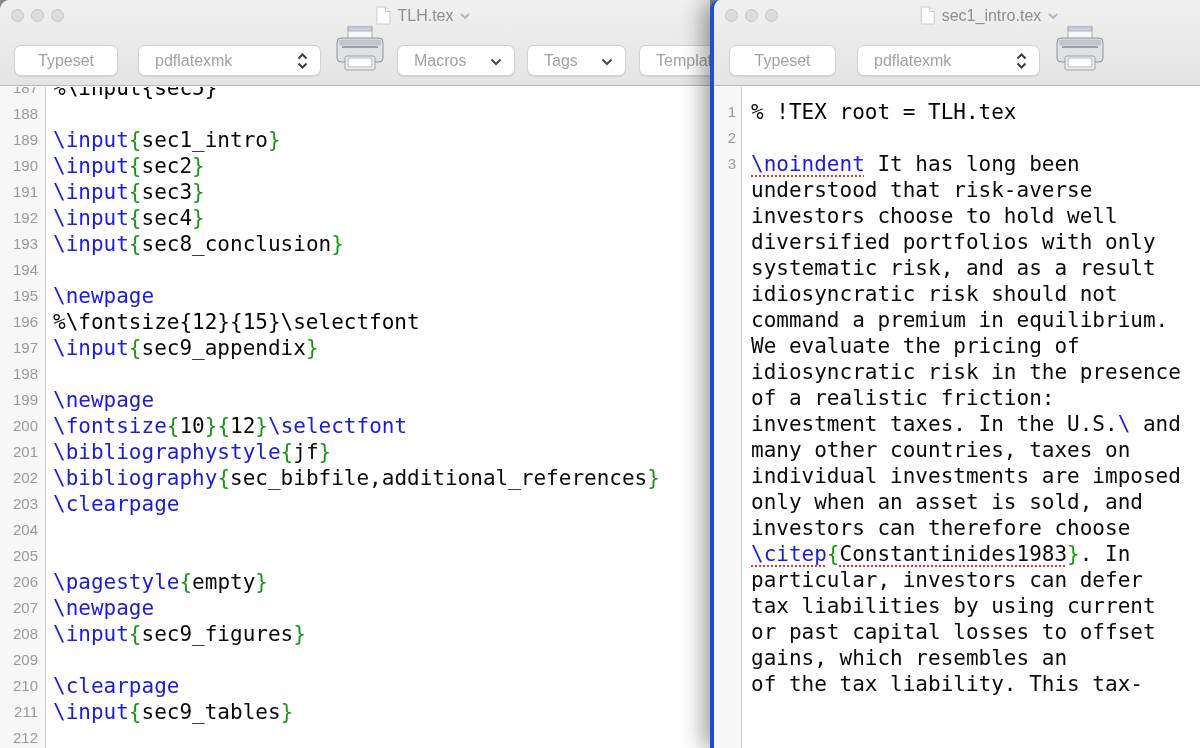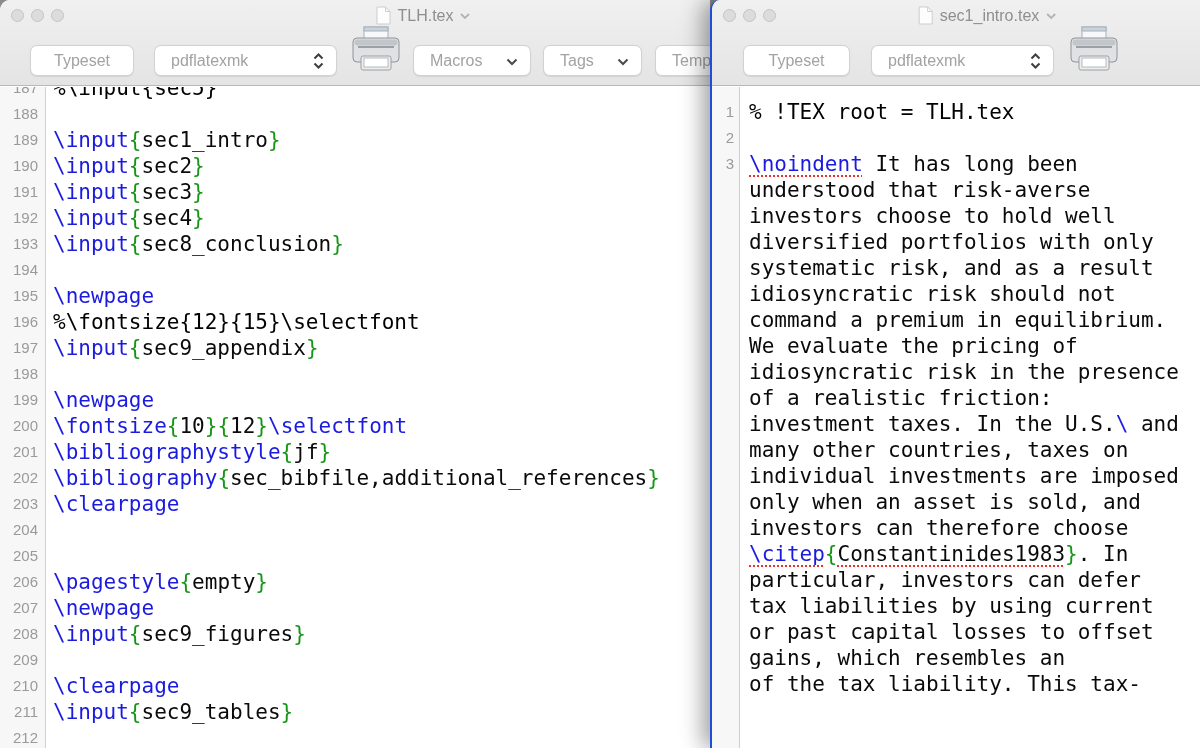--- a/index.html
+++ b/index.html
@@ -2,37 +2,37 @@
 <html><head>
 <meta charset="utf-8">
 <style>
   * { margin:0; padding:0; box-sizing:border-box; }
   html,body { width:1200px; height:748px; overflow:hidden; background:#8a8a8a;
               font-family:"Liberation Sans", sans-serif; }
 
   .window { position:absolute; top:0; height:748px; background:#fff; overflow:hidden; }
   .win-left  { left:0;   width:710px; border-radius:10px 0 0 0; z-index:1; }
   .win-right { left:710px; width:490px; border-radius:10px 0 0 0; z-index:2;
-               border-left:2px solid #1d4ed8;
+               border-left:4px solid #1d4ed8;
                box-shadow:-7px 0 22px rgba(0,0,0,0.38); }
 
   .chrome { position:absolute; left:0; right:0; top:0; height:86px;
             background:linear-gradient(#f0f0f0,#e4e4e4);
             border-bottom:1px solid #b9b9b9; }
 
   .titlebar { position:absolute; left:0; right:0; top:0; height:32px; }
   .lights { position:absolute; left:11px; top:9px; display:flex; gap:7px; }
   .light { width:13px; height:13px; border-radius:50%; background:#dcdcdc;
            border:1px solid #c3c3c3; }
   .title-group { position:absolute; top:6px; display:flex; align-items:center; gap:6px;
                  transform:translateX(-50%); white-space:nowrap; }
   .title-text { font-size:16px; color:#8e8e8e; }
   .doc-icon svg, .chev svg { display:block; }
 
-  .toolbar { position:absolute; left:16px; right:0; top:32px; height:54px;padding-left:48px; }
+  .toolbar { position:absolute; left:0; right:0; top:32px; height:54px;padding-left:48px; }
   .tb-btn { position:absolute; top:13px; height:31px; background:#ffffff;
             border:1px solid #d2d2d2; border-radius:7px; color:#a2a2a2;
             font-size:16px; display:flex; align-items:center; justify-content:center;
             box-shadow:0 0.5px 1px rgba(0,0,0,0.08); }
   .tb-select { justify-content:flex-start; padding-left:16px; }
   .tb-select .chev-right { position:absolute; right:12px; top:50%; transform:translateY(-50%); }
   .stepper { position:absolute; right:12px; top:50%; transform:translateY(-50%);
              display:flex; flex-direction:column; gap:2px; }
   .printer { position:absolute; top:-7px; }
 

